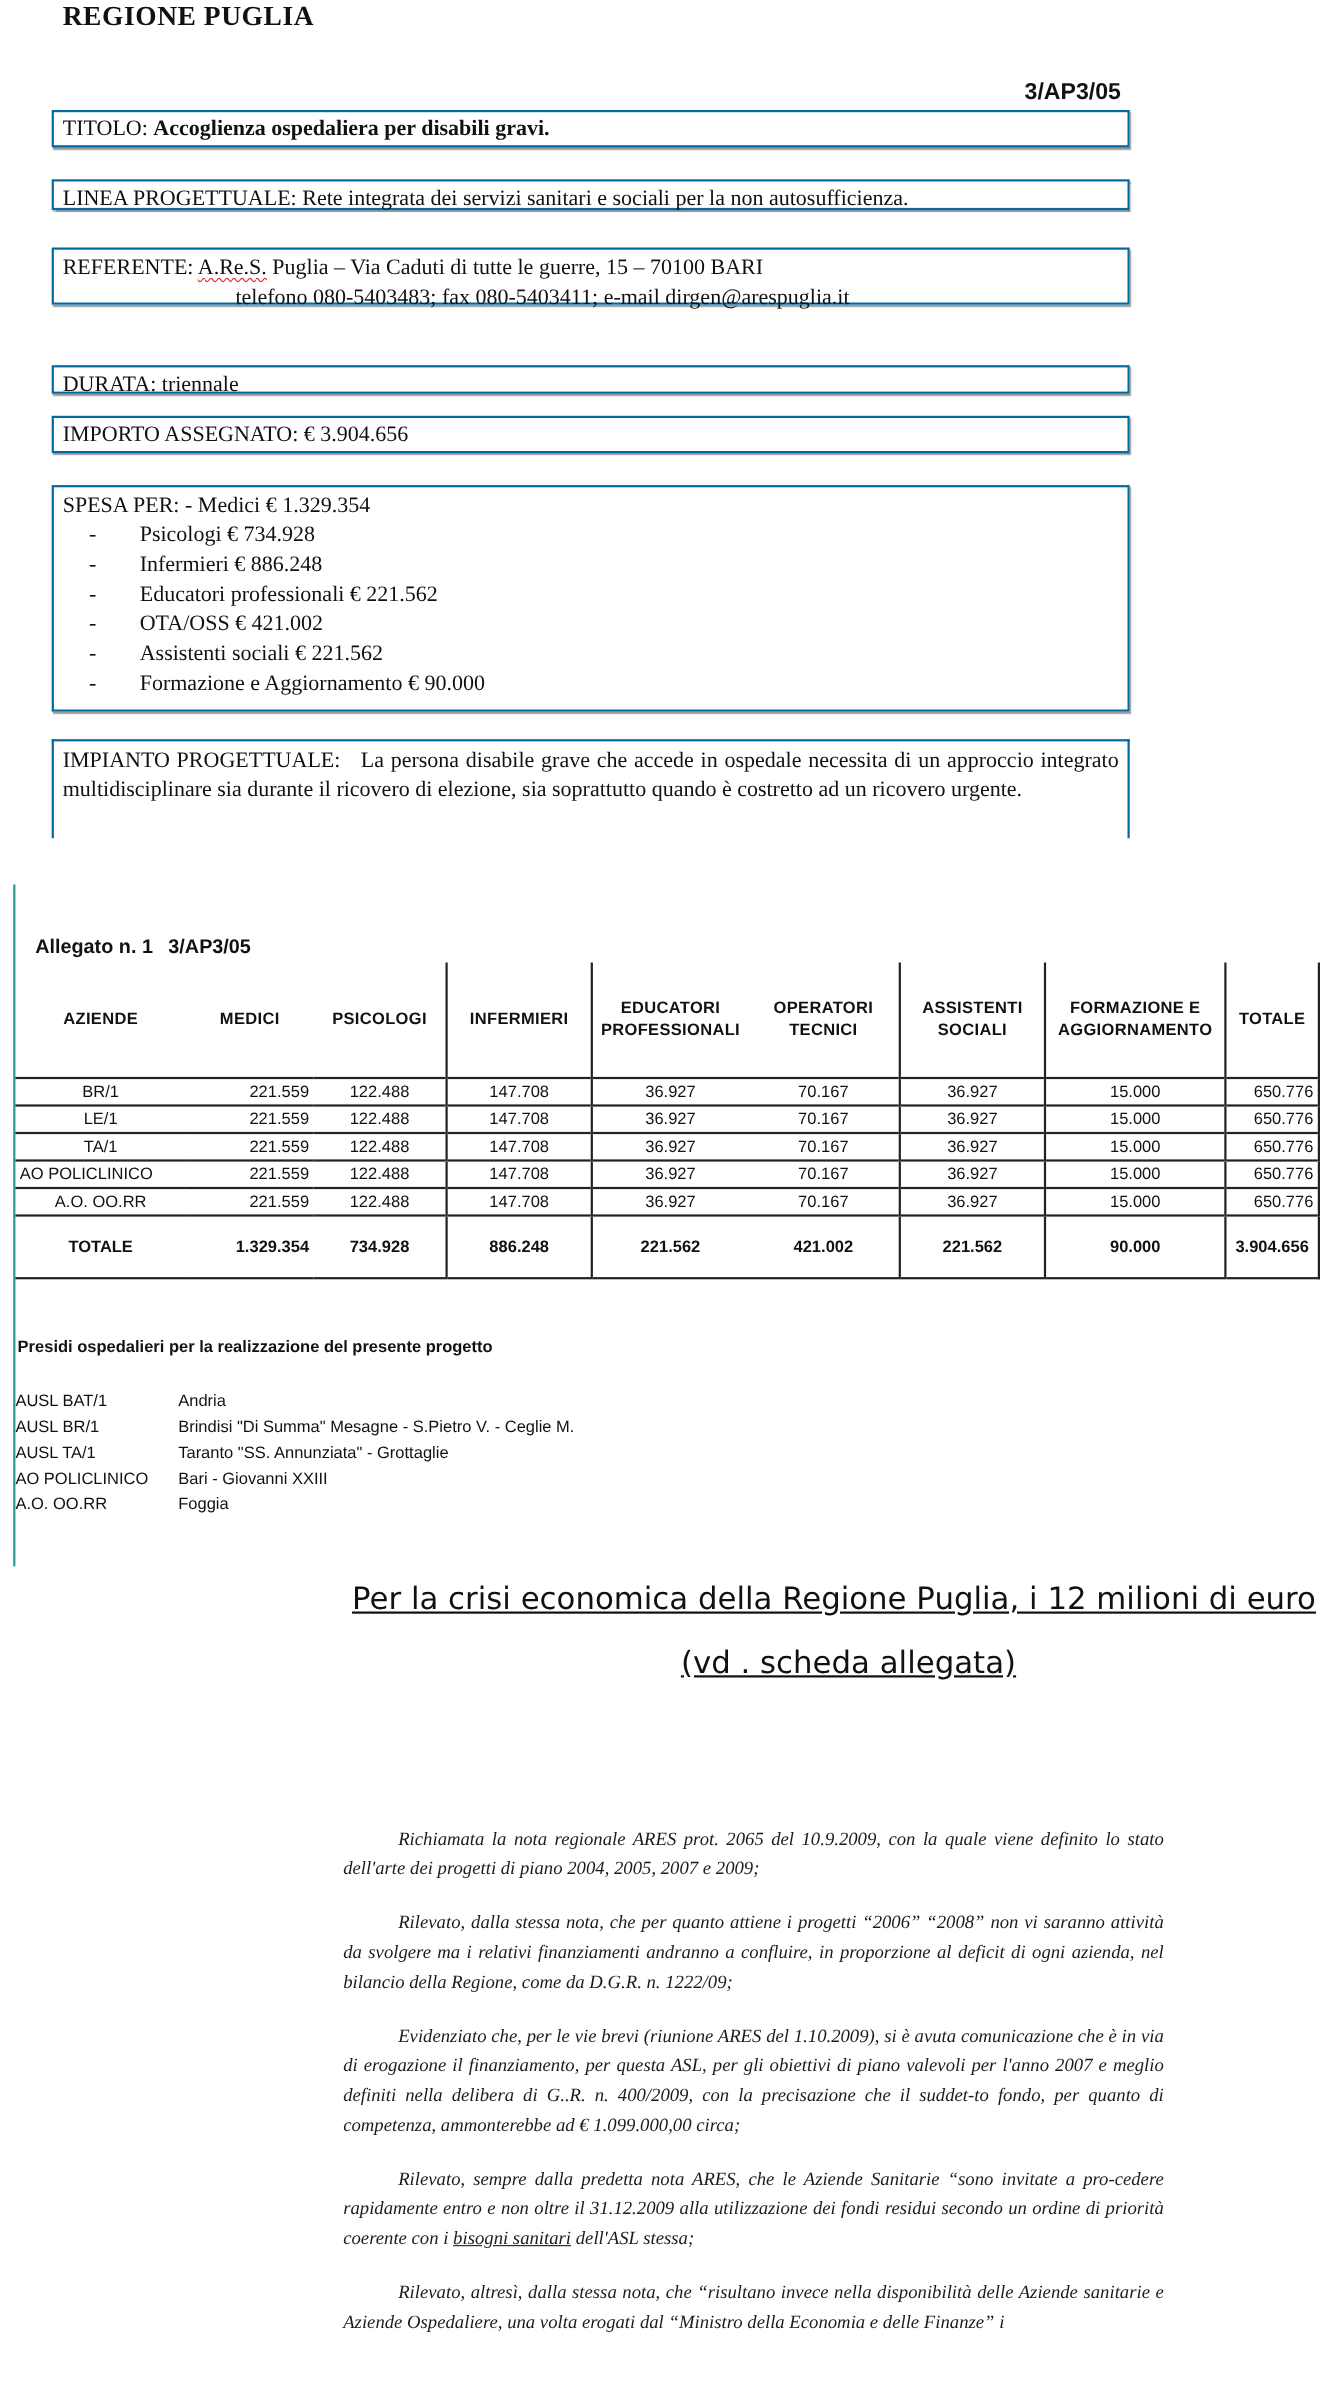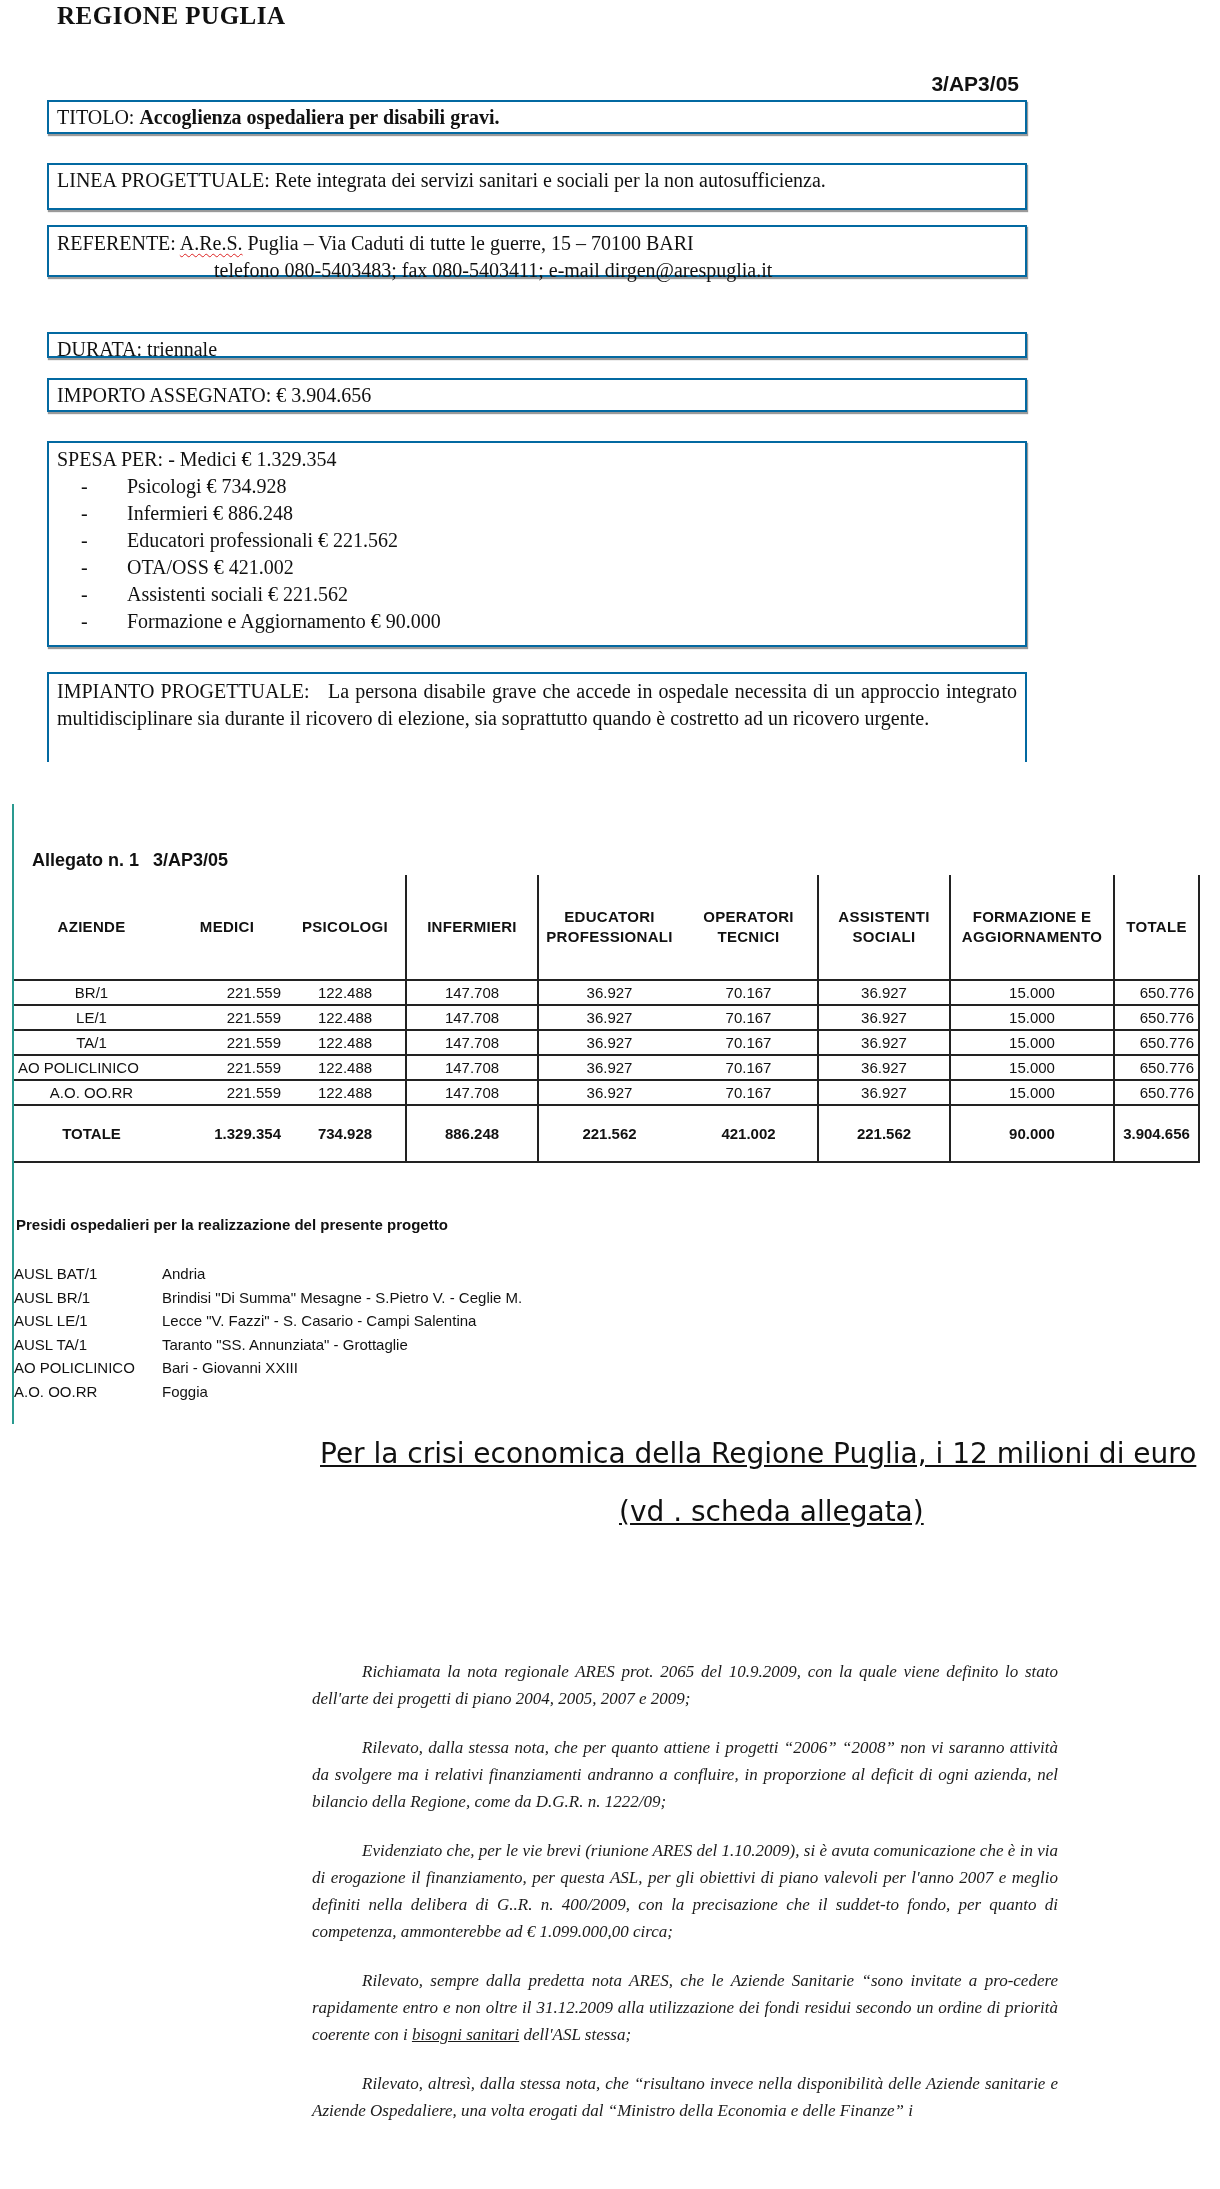--- a/index.html
+++ b/index.html
@@ -8,21 +8,21 @@
   .serif { font-family: "Liberation Serif", "DejaVu Serif", serif; }
   .sans { font-family: "Liberation Sans", "DejaVu Sans", sans-serif; }
 
   #org-title { left: 57px; top: 2px; font-size: 25px; font-weight: bold; letter-spacing: 0.5px; }
   #doc-code { left: 900px; width: 119px; top: 72px; text-align: right; font-size: 21px; font-weight: bold; }
 
   .box { position: absolute; left: 47px; width: 980px; border: 2px solid #0369a1; box-shadow: 1px 2px 1px #9a9a9a; box-sizing: border-box; padding: 2px 8px; font-size: 20px; line-height: 27px; }
   .box .lbl { font-weight: normal; }
   .box b { font-weight: bold; }
   #box-titolo { top: 100px; height: 34px; }
-  #box-linea { top: 163px; height: 47px; }
+  #box-linea { top: 163px; height: 28px; }
   #box-referente { top: 225px; height: 52px; padding-top: 3px; }
   #box-durata { top: 332px; height: 26px; }
   #box-importo { top: 378px; height: 34px; }
   #box-spesa { top: 441px; height: 206px; padding-top: 3px; }
   #box-impianto { top: 672px; height: 90px; border-bottom: none; box-shadow: none; text-align: justify; padding-top: 4px; }
 
   .wavy { text-decoration: underline wavy #d22; text-decoration-thickness: 1px; text-underline-offset: 3px; }
   .ref-line2 { padding-left: 157px; }
   .spesa-item { display: flex; }
   .spesa-item .dash { width: 70px; padding-left: 24px; box-sizing: border-box; }
@@ -230,24 +230,20 @@
 <div id="presidi-list" class="abs sans">
   <div class="pres-row">
       <span class="az">AUSL BAT/1</span>
       <span>Andria</span>
     </div>
   <div class="pres-row">
       <span class="az">AUSL BR/1</span>
       <span>Brindisi "Di Summa" Mesagne - S.Pietro V. - Ceglie M.</span>
     </div>
   <div class="pres-row">
-      <span class="az">AUSL LE/1</span>
-      <span>Lecce "V. Fazzi" - S. Casario - Campi Salentina</span>
-    </div>
-  <div class="pres-row">
       <span class="az">AUSL TA/1</span>
       <span>Taranto "SS. Annunziata" - Grottaglie</span>
     </div>
   <div class="pres-row">
       <span class="az">AO POLICLINICO</span>
       <span>Bari - Giovanni XXIII</span>
     </div>
   <div class="pres-row">
       <span class="az">A.O. OO.RR</span>
       <span>Foggia</span>

